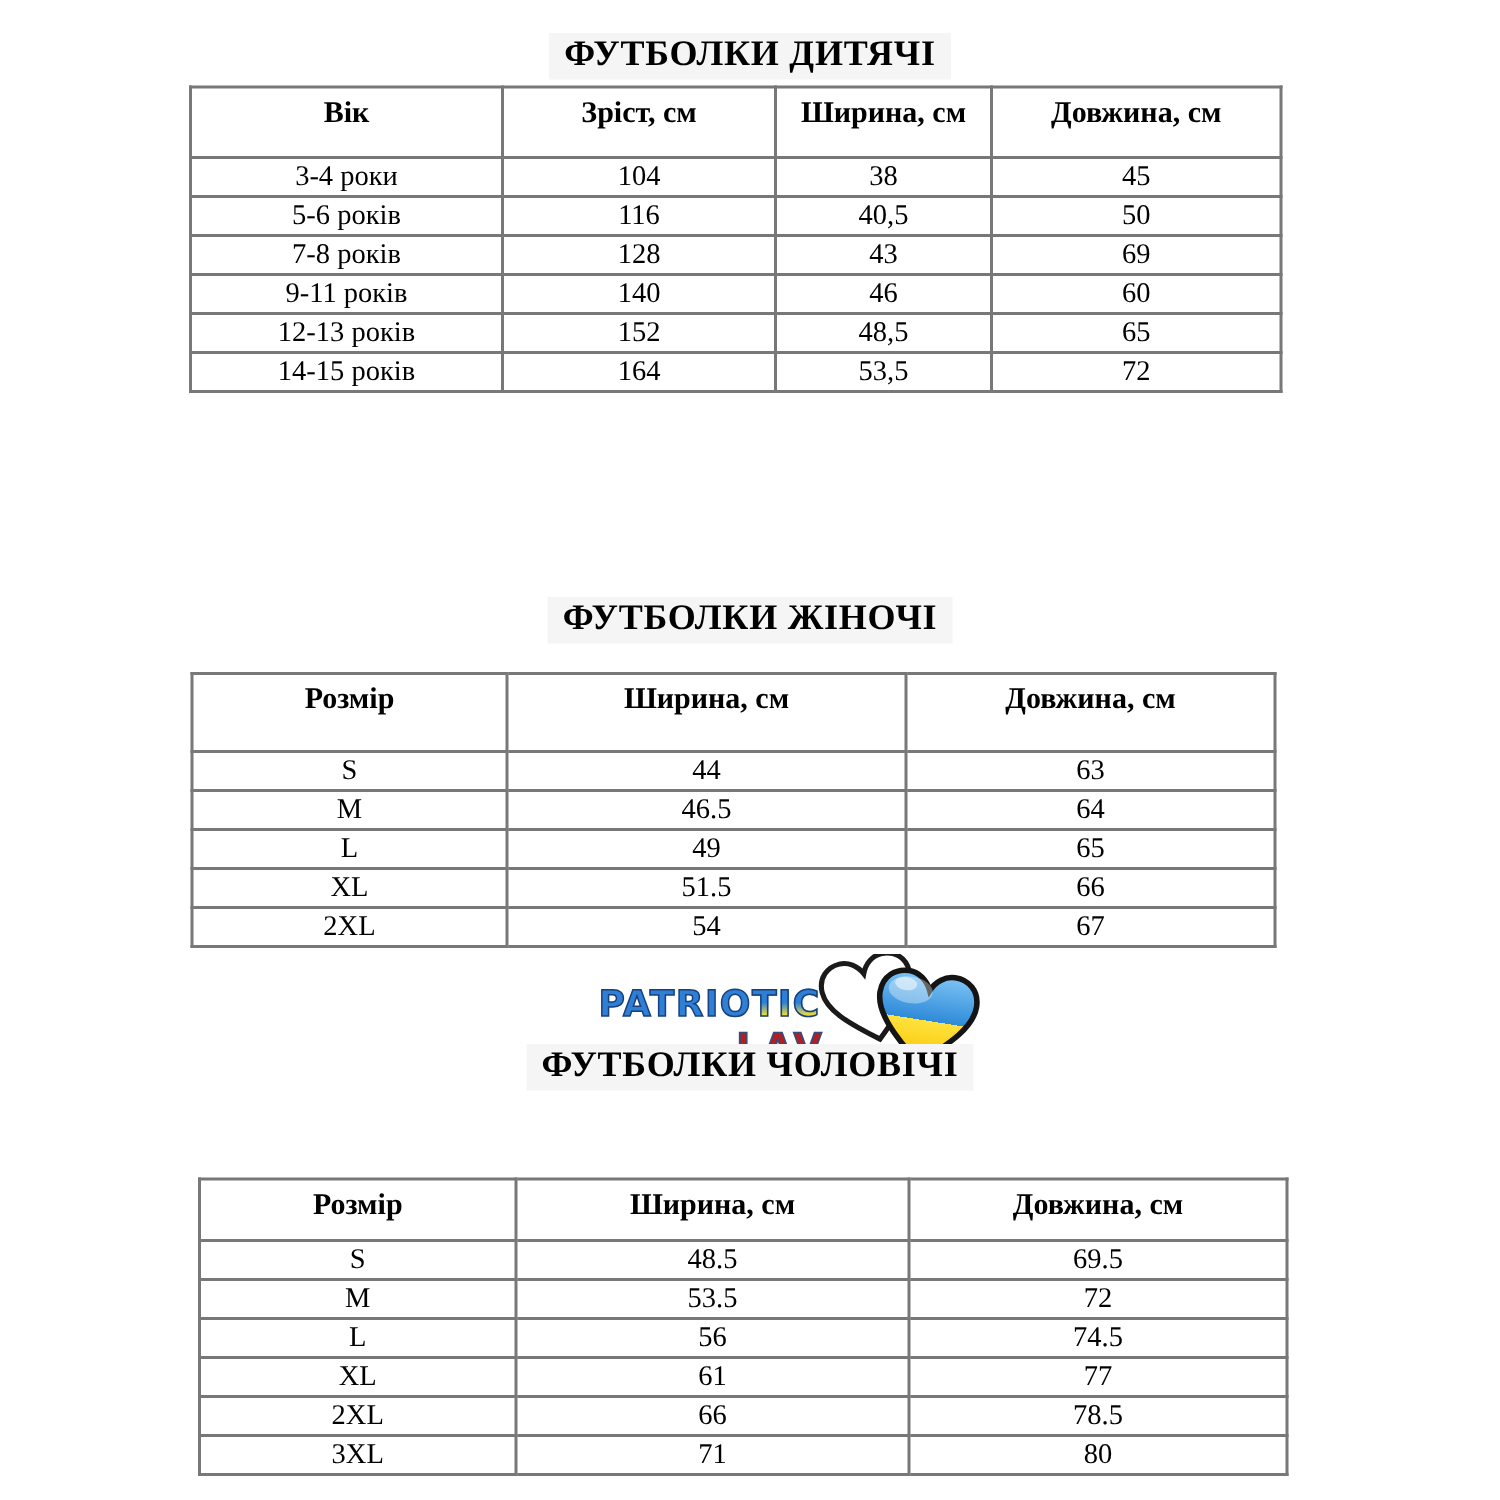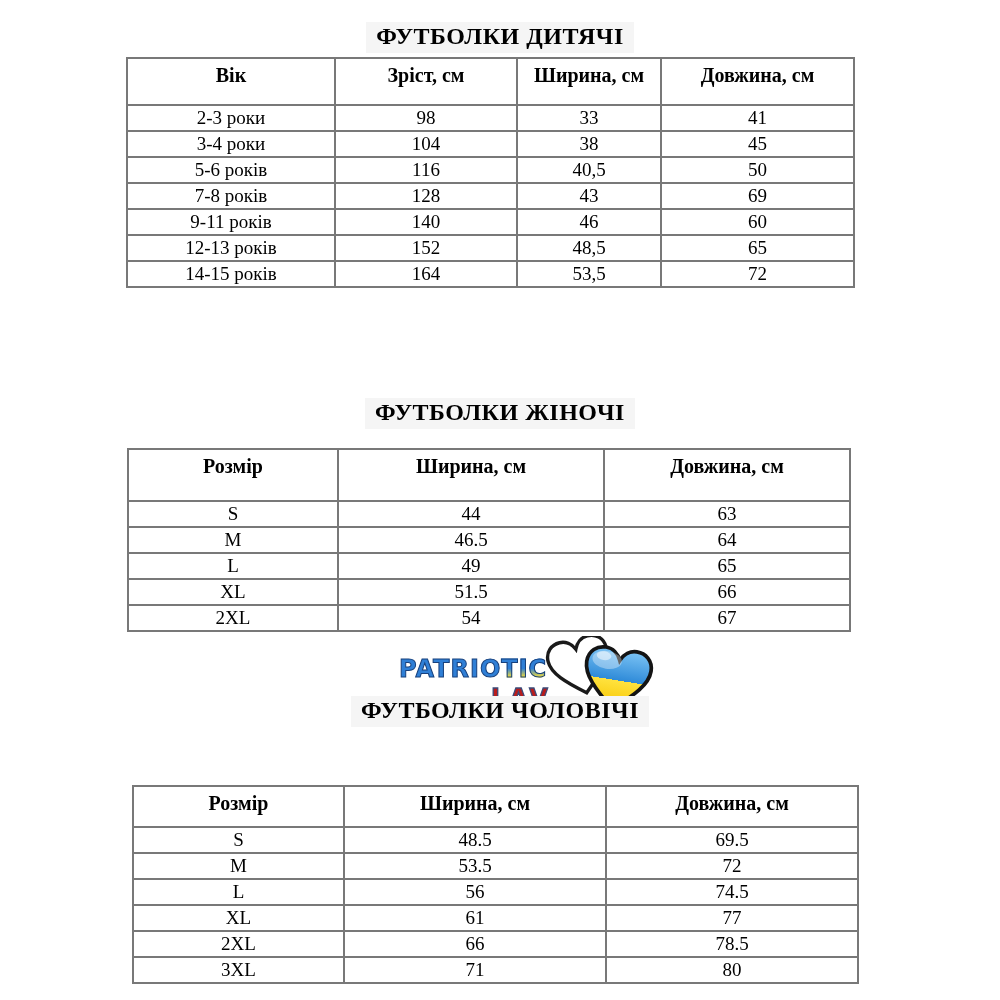--- a/index.html
+++ b/index.html
@@ -74,26 +74,20 @@
     </colgroup>
   <thead>
       <tr>
         <th>Вік</th>
         <th>Зріст, см</th>
         <th>Ширина, см</th>
         <th>Довжина, см</th>
       </tr>
     </thead>
   <tbody>
-      <tr>
-        <td>2-3 роки</td>
-        <td>98</td>
-        <td>33</td>
-        <td>41</td>
-      </tr>
       <tr>
         <td>3-4 роки</td>
         <td>104</td>
         <td>38</td>
         <td>45</td>
       </tr>
       <tr>
         <td>5-6 років</td>
         <td>116</td>
         <td>40,5</td>

